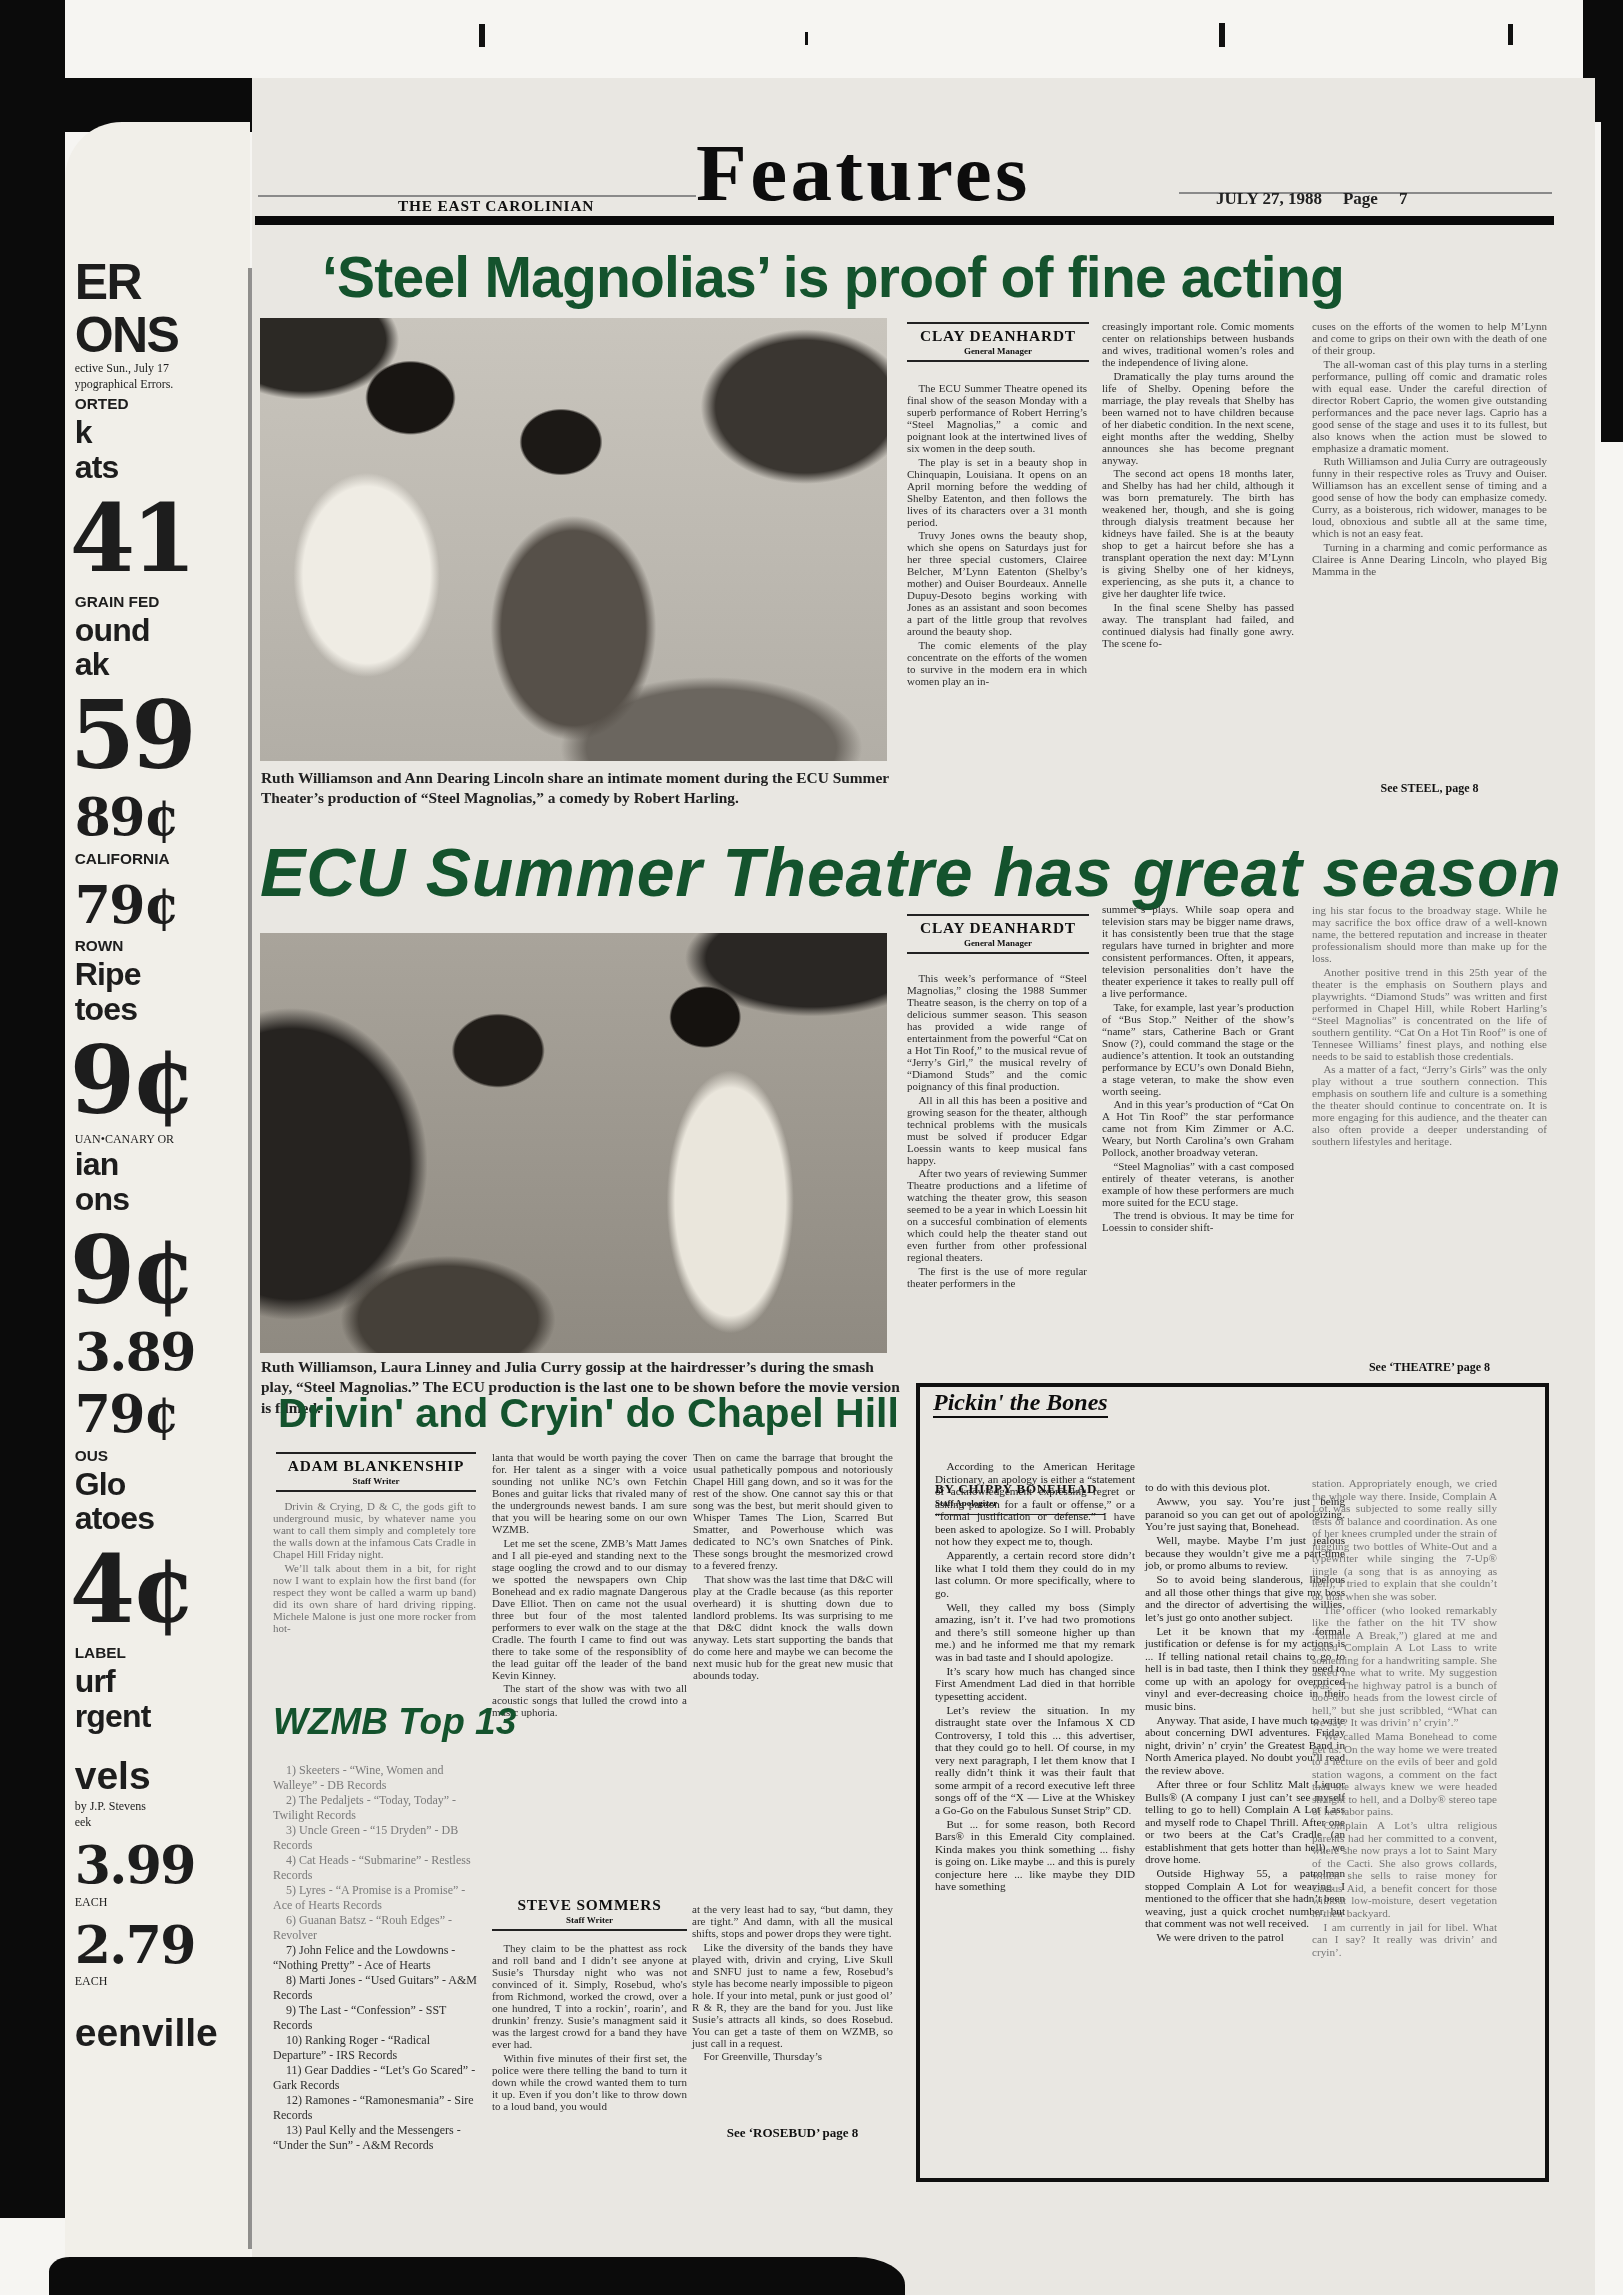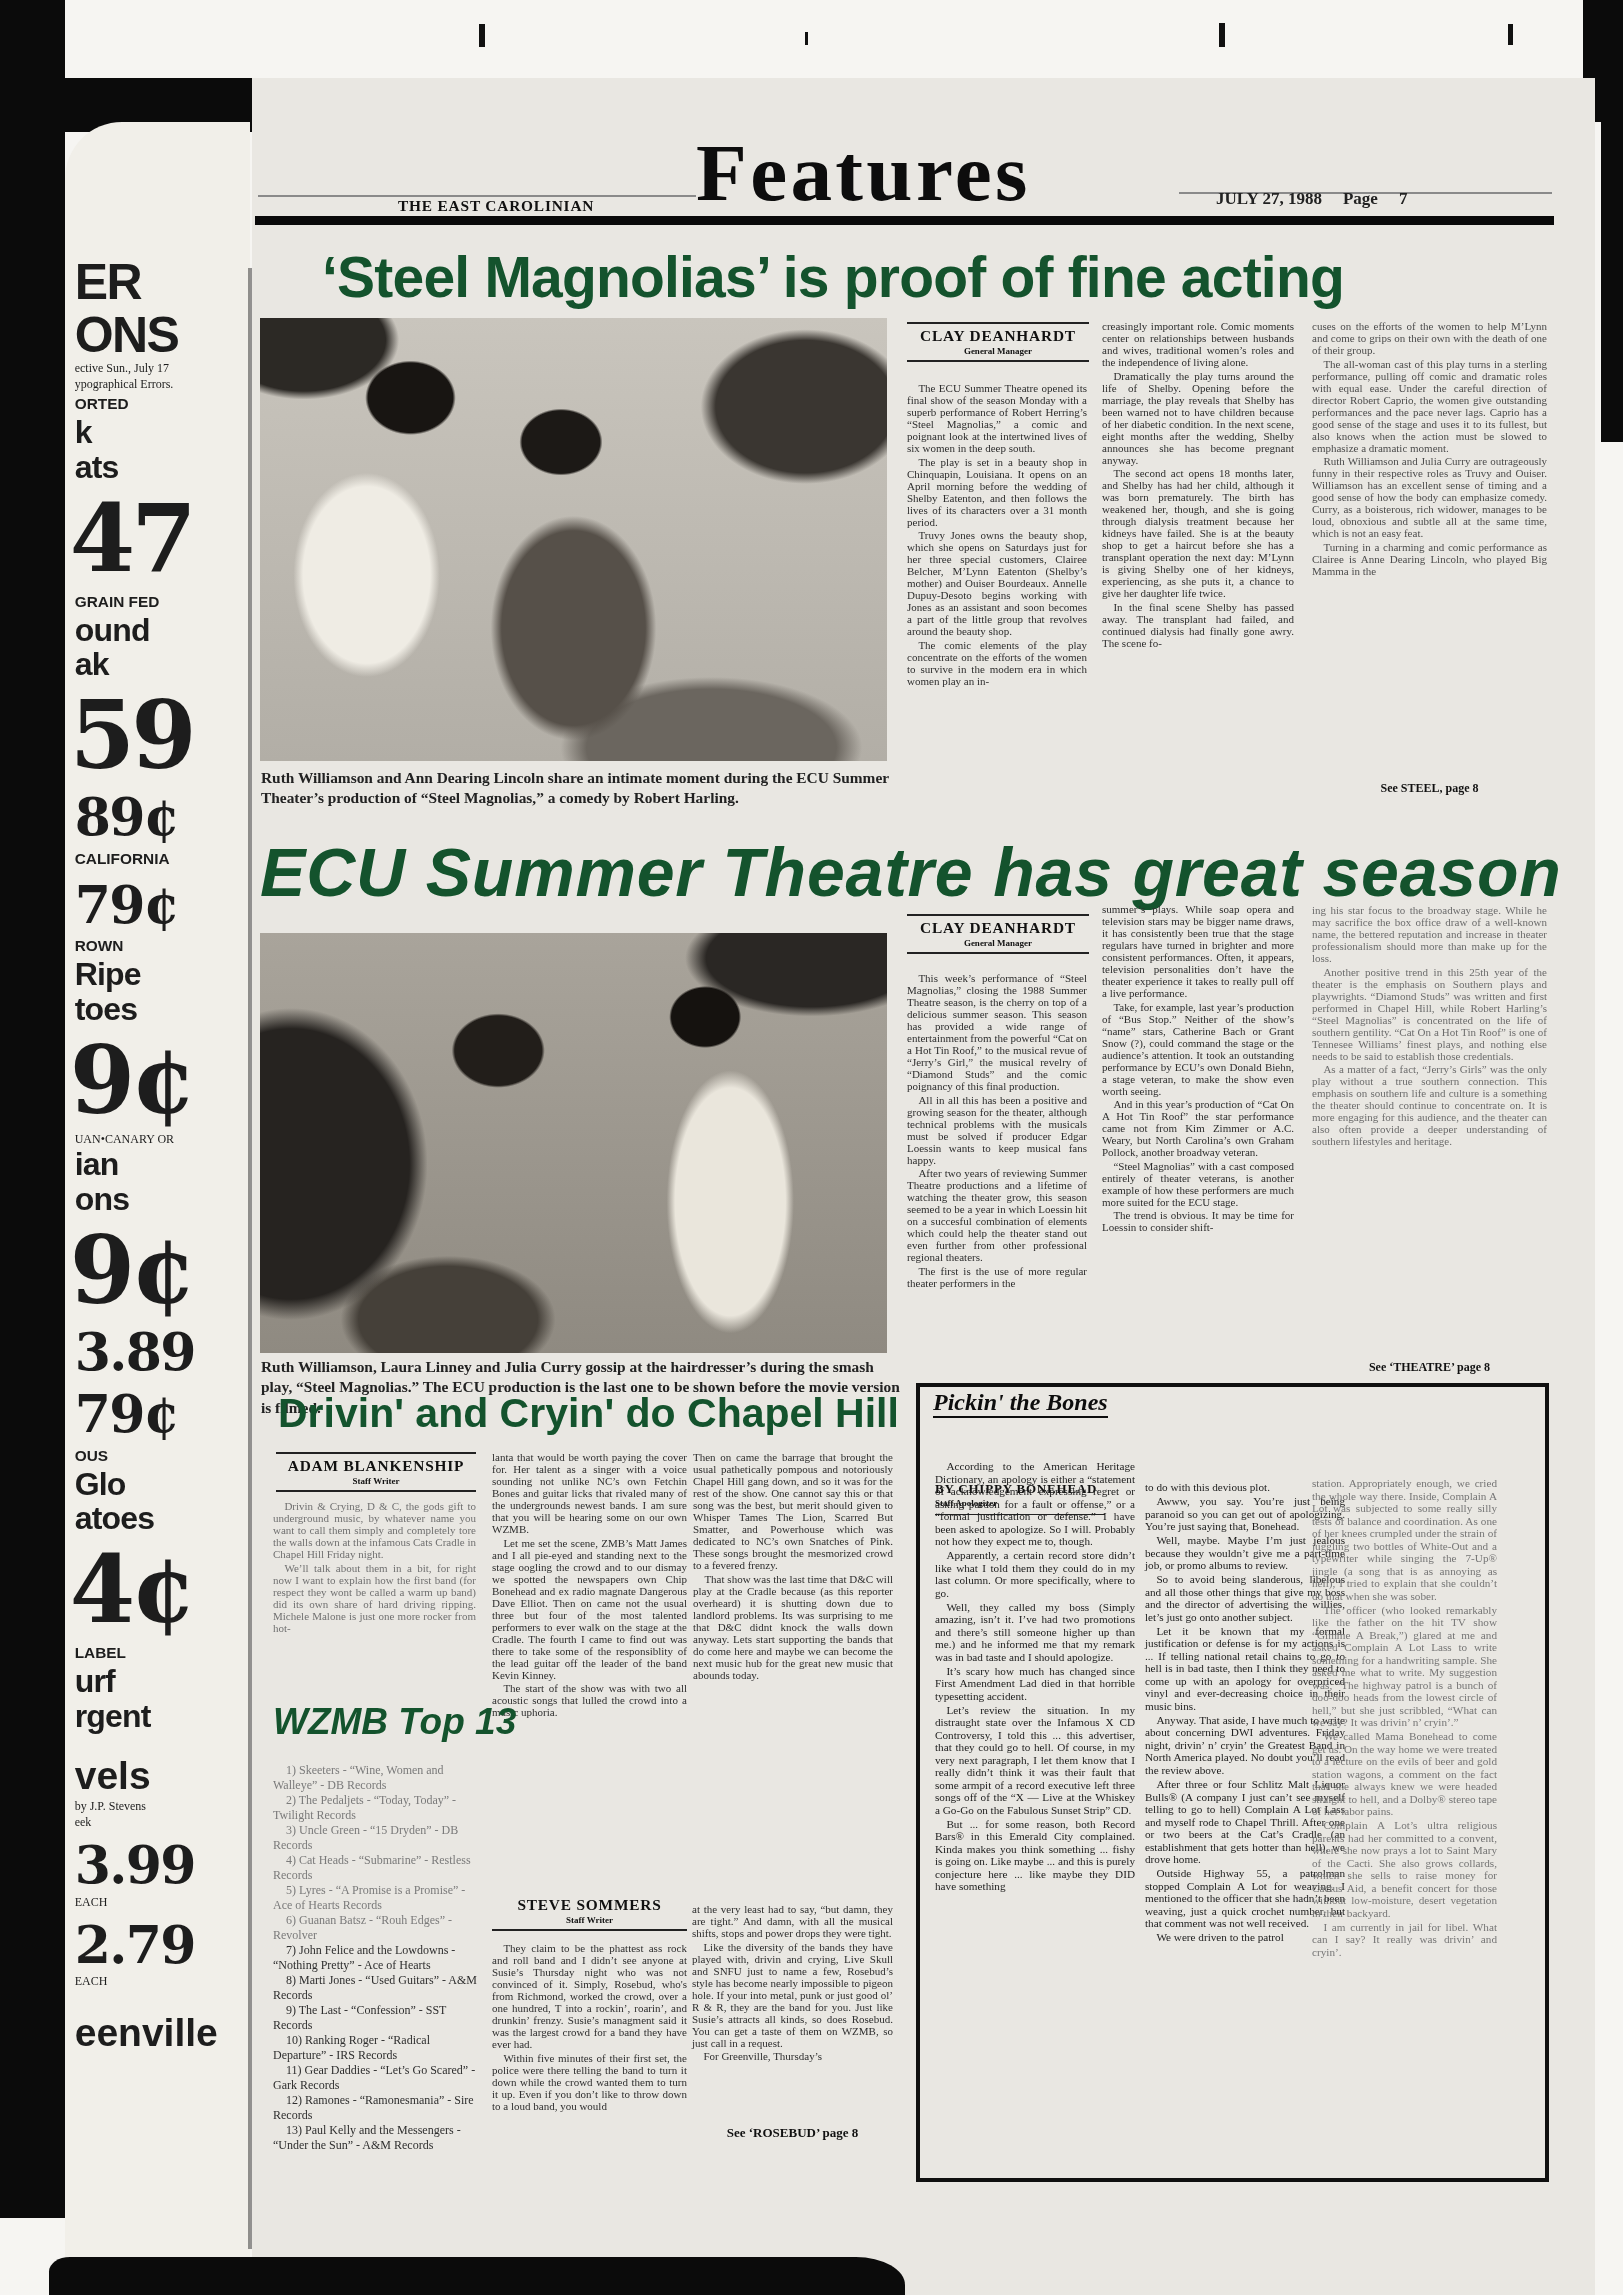--- a/index.html
+++ b/index.html
@@ -106,21 +106,21 @@
   <div id="tr-edge" class="blk"></div>
   <div id="page"></div>
   <div id="ad-page">
       <div class="ad-big-word">ER</div>
       <div class="ad-big-word">ONS</div>
       <div class="ad-tiny">ective Sun., July 17</div>
       <div class="ad-tiny">ypographical Errors.</div>
       <div class="ad-small-label">ORTED</div>
       <div class="ad-word">k</div>
       <div class="ad-word">ats</div>
-      <div class="ad-giant">47</div>
+      <div class="ad-giant">41</div>
       <div class="ad-small-label">GRAIN FED</div>
       <div class="ad-word">ound</div>
       <div class="ad-word">ak</div>
       <div class="ad-giant">59</div>
       <div class="ad-price">89¢</div>
       <div class="ad-small-label">CALIFORNIA</div>
       <div class="ad-price">79¢</div>
       <div class="ad-small-label">ROWN</div>
       <div class="ad-word">Ripe</div>
       <div class="ad-word">toes</div>

